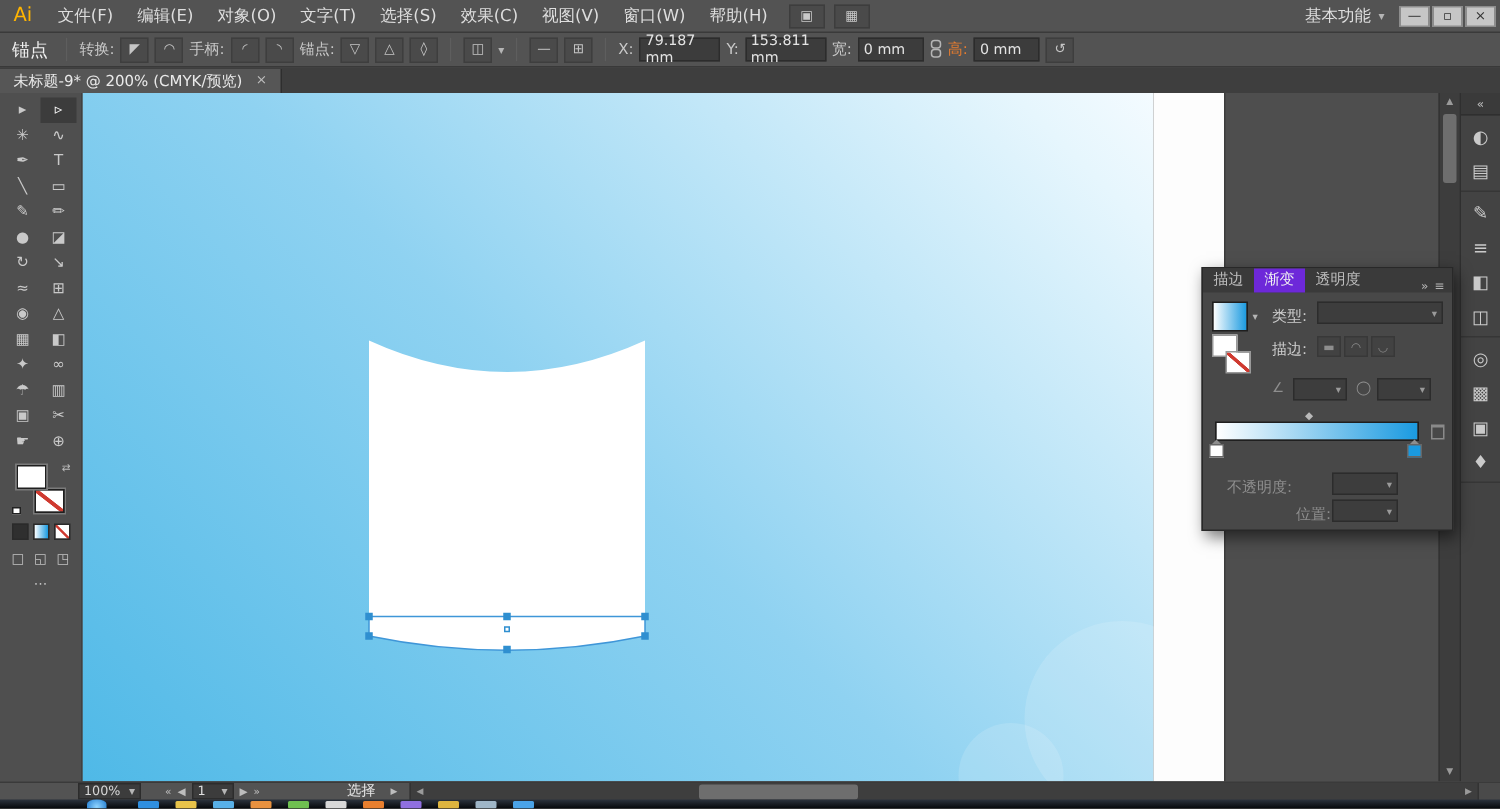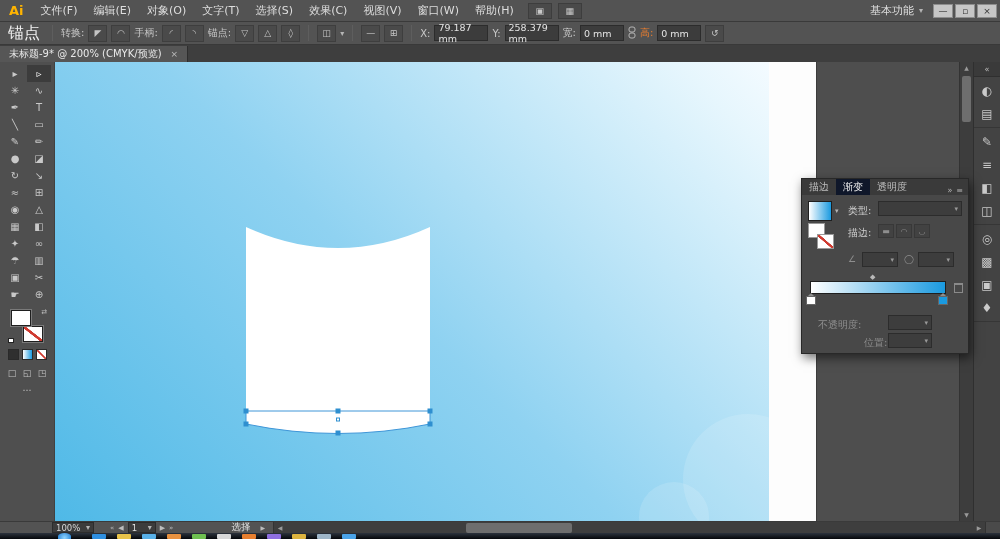--- a/index.html
+++ b/index.html
@@ -1,32 +1,32 @@
 <!DOCTYPE html>
 <html><head>
 <meta charset="utf-8">
 <style>
   *{margin:0;padding:0;box-sizing:border-box}
   body{font-family:"DejaVu Sans","Liberation Sans",sans-serif;background:#222}
   #app{position:relative;width:1000px;height:539px;background:#4f4f4f;overflow:hidden;color:#d6d6d6;font-size:11px}
 
   
   .menubar{position:absolute;left:0;top:0;width:1000px;height:22px;background:#535353;border-bottom:1px solid #3a3a3a;display:flex;align-items:center}
-  .ai-logo{padding:0 9px;font-weight:bold;font-size:13px;color:#ffb400}
+  .ai-logo{padding:0 9px;font-weight:normal;font-size:13px;color:#ffb400}
   .menu-item{padding:0 8px;line-height:21px;font-size:11px;color:#dedede;cursor:default}
   .mb-icon{width:24px;height:16px;margin-left:6px;background:#4a4a4a;border:1px solid #3d3d3d;color:#c9c9c9;font-size:9px;text-align:center;line-height:14px}
   .spacer{flex:1}
   .workspace{display:flex;align-items:center;gap:5px;padding:0 10px;font-size:11px;color:#dedede}
   .caret{font-size:8px;color:#b5b5b5}
   .win-btns{display:flex;gap:2px;margin-right:3px}
   .win-btn{width:20px;height:14px;background:#c6c6c6;color:#333;font-size:9px;text-align:center;line-height:13px;border:1px solid #8d8d8d}
 
   
   .controlbar{position:absolute;left:0;top:22px;width:1000px;height:23px;background:#535353;border-bottom:1px solid #393939;display:flex;align-items:center;padding:0 8px;gap:4px}
-  .cb-title{font-size:16px;color:#f0f0f0;margin-right:4px}
+  .cb-title{font-size:12px;color:#f0f0f0;margin-right:4px}
   .cb-label{font-size:10px;color:#c9c9c9}
   .cb-btn{width:19px;height:17px;background:#4a4a4a;border:1px solid #3e3e3e;color:#c5c5c5;font-size:9px;text-align:center;line-height:15px}
   .cb-field{height:16px;background:#3c3c3c;border:1px solid #2c2c2c;color:#e4e4e4;font-size:9.5px;padding:0 3px;display:flex;align-items:center}
   .cb-sep{width:1px;height:16px;background:#434343;margin:0 4px;border-right:1px solid #5e5e5e}
   .h-orange{color:#e87d2f}
 
   
   .tabbar{position:absolute;left:0;top:45px;width:1000px;height:17px;background:#3e3e3e;display:flex;align-items:flex-end}
   .doc-tab{height:16px;background:#565656;border-right:1px solid #2e2e2e;padding:0 9px;display:flex;align-items:center;gap:9px;font-size:10px;color:#e9e9e9}
   .tab-close{font-size:9px;color:#bdbdbd}
@@ -69,21 +69,21 @@
   
   .dock{position:absolute;right:0;top:62px;width:27px;height:459px;background:#434343;border-left:1px solid #2f2f2f}
   .dock-expand{height:15px;background:#3a3a3a;color:#bdbdbd;font-size:8px;text-align:center;line-height:15px;border-bottom:1px solid #2f2f2f}
   .dock-icon{height:23px;display:flex;align-items:center;justify-content:center;color:#cacaca;font-size:12px}
   .dock-group{border-bottom:1px solid #363636;padding:2px 0}
 
   
   .gpanel{position:absolute;left:801px;top:178px;width:168px;height:176px;background:#484848;border:1px solid #282828;box-shadow:2px 4px 10px rgba(0,0,0,0.55);z-index:20}
   .gp-tabs{height:16px;background:#3a3a3a;display:flex;align-items:flex-end}
   .gp-tab{padding:0 7px;font-size:10px;line-height:16px;color:#bdbdbd}
-  .gp-tab.active{background:#0f172a;color:#f2f2f2}
+  .gp-tab.active{background:#6d28d9;color:#f2f2f2}
   .gp-tabicons{margin-left:auto;display:flex;gap:4px;align-items:center;padding:0 5px;color:#b5b5b5;font-size:8px}
   .gp-body{position:relative;height:160px}
   .gp-thumb{position:absolute;left:6px;top:6px;width:24px;height:20px;border:1px solid #1f1f1f}
   .gp-thumb-caret{position:absolute;left:33px;top:12px;font-size:7px;color:#b5b5b5}
   .gp-label{position:absolute;font-size:10px;color:#cdcdcd}
   .gp-label.dis{color:#8e8e8e}
   .gp-dd{position:absolute;height:15px;background:#3d3d3d;border:1px solid #2c2c2c;display:flex;align-items:center;justify-content:flex-end;padding:0 3px;font-size:7px;color:#9a9a9a}
   .gp-btn{position:absolute;width:16px;height:14px;background:#424242;border:1px solid #383838;color:#8e8e8e;font-size:8px;text-align:center;line-height:13px}
   .gp-glyph{position:absolute;font-size:9px;color:#8e8e8e}
   .gp-slider{position:absolute;left:8px;top:86px;width:136px;height:13px;border:1px solid #1f1f1f}
@@ -157,21 +157,21 @@
     <div class="cb-sep"></div>
     <div class="cb-btn">◫</div>
     <span class="caret">▾</span>
     <div class="cb-sep"></div>
     <div class="cb-btn">—</div>
     <div class="cb-btn">⊞</div>
     <div class="cb-sep"></div>
     <span class="cb-label">X:</span>
     <div class="cb-field" style="width:54px">79.187 mm</div>
     <span class="cb-label">Y:</span>
-    <div class="cb-field" style="width:54px">258.379 mm</div>
+    <div class="cb-field" style="width:54px">153.811 mm</div>
     <span class="cb-label">宽:</span>
     <div class="cb-field" style="width:44px">0 mm</div>
     <svg width="8" height="14">
         <rect x="1" y="1" width="6" height="5" rx="2" fill="none" stroke="#b5b5b5"></rect>
         <rect x="1" y="7" width="6" height="5" rx="2" fill="none" stroke="#b5b5b5"></rect>
       </svg>
     <span class="cb-label h-orange">高:</span>
     <div class="cb-field" style="width:44px">0 mm</div>
     <div class="cb-btn">↺</div>
   </div>

